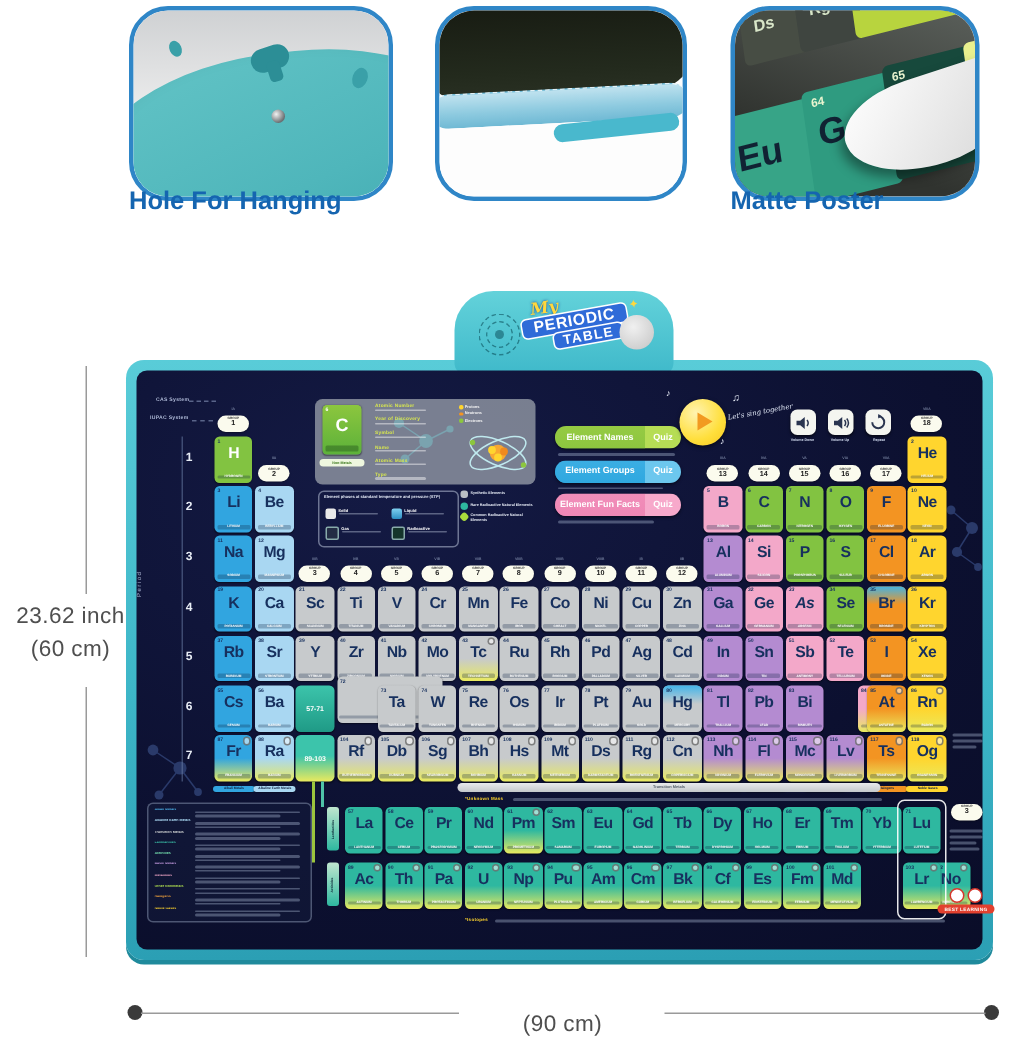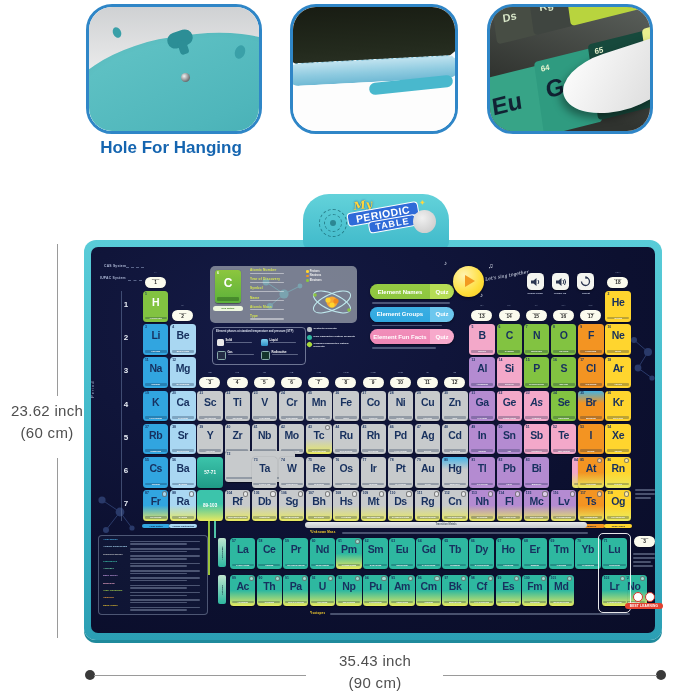--- a/index.html
+++ b/index.html
@@ -1,21 +1,21 @@
 <!DOCTYPE html>
 <html><head>
 <meta charset="utf-8">
 <style>
   html,body{margin:0;padding:0;background:#fff;}
   .page{position:relative;width:679px;height:696px;background:#ffffff;overflow:hidden;
         font-family:"Liberation Sans",sans-serif;}
   
   .callout{position:absolute;top:4px;height:124px;border:3px solid #2f86c7;border-radius:26px;
            overflow:hidden;background:#fff;}
-  .callout-label{position:absolute;top:138px;height:22px;text-align:center;
+  .callout-label{position:absolute;top:124px;height:22px;
            font-size:17px;font-weight:700;color:#1565b0;}
   
   .scene1{position:absolute;inset:0;background:linear-gradient(180deg,#cfd1d3,#efefef 60%,#fafafa);}
   .blob{position:absolute;left:-28px;top:28px;width:260px;height:140px;border-radius:50% 45% 40% 50%;
         background:linear-gradient(160deg,#63c4c6,#4fb6bb 60%,#3fa9b0);transform:rotate(-6deg);
         box-shadow:inset 0 -8px 14px rgba(0,0,0,.12);}
   .keyhole{position:absolute;left:78px;top:24px;width:26px;height:16px;background:#2c8e96;
         border-radius:8px;transform:rotate(-18deg);}
   .keyhole:after{content:"";position:absolute;left:9px;top:10px;width:9px;height:14px;background:#2c8e96;border-radius:3px;}
   .screwdot{position:absolute;left:92px;top:66px;width:9px;height:9px;border-radius:50%;
@@ -188,31 +188,31 @@
         <div class="mcell" style="left:64px;top:70px;width:52px;height:58px;background:#2f9b80;color:#123;font-size:24px;padding:16px 0 0 8px;"><span>Gd</span>
           <span style="position:absolute;top:4px;left:6px;font-size:8px;color:#eaf5d0;">64</span></div>
         <div class="mcell" style="left:120px;top:66px;width:52px;height:60px;background:#17493c;color:#cfe9d8;font-size:24px;padding:16px 0 0 8px;"><span>Tb</span>
           <span style="position:absolute;top:4px;left:6px;font-size:8px;color:#eaf5d0;">65</span></div>
         <div class="mcell" style="left:176px;top:64px;width:44px;height:60px;background:#e9f08e;color:#555c2c;font-size:10px;padding:10px 0 0 8px;"><span>66</span></div>
       </div>
       <div class="curl"></div>
     </div>
   </div>
   <div class="callout-label" style="left:86px;width:170px;">Hole For Hanging</div>
+  <div class="callout-label" style="left:487px;width:160px;">Matte Poster</div>
 
   <div class="vline" style="top:244px;height:152px;"></div>
   <div class="vline" style="top:458px;height:180px;"></div>
   <div class="dimtext" style="left:0;top:402px;width:94px;">23.62 inch</div>
   <div class="dimtext" style="left:0;top:424px;width:94px;">(60 cm)</div>
 
   <div class="dimdot" style="left:85px;"></div>
   <div class="dimdot" style="left:656px;"></div>
   <div class="hline" style="left:94px;width:212px;"></div>
   <div class="hline" style="left:443px;width:214px;"></div>
-  <div class="dimtext" style="left:300px;top:652px;width:150px;">35.43 inch</div>
   <div class="dimtext" style="left:300px;top:674px;width:150px;">(90 cm)</div>
 
   <div class="poster">
 
     <div class="tab">
       <div class="grill"></div>
       <div class="logo">
         <span class="logo-my">My</span>
         <div class="logo-b1">PERIODIC</div>
         <div class="logo-b2">TABLE</div>

